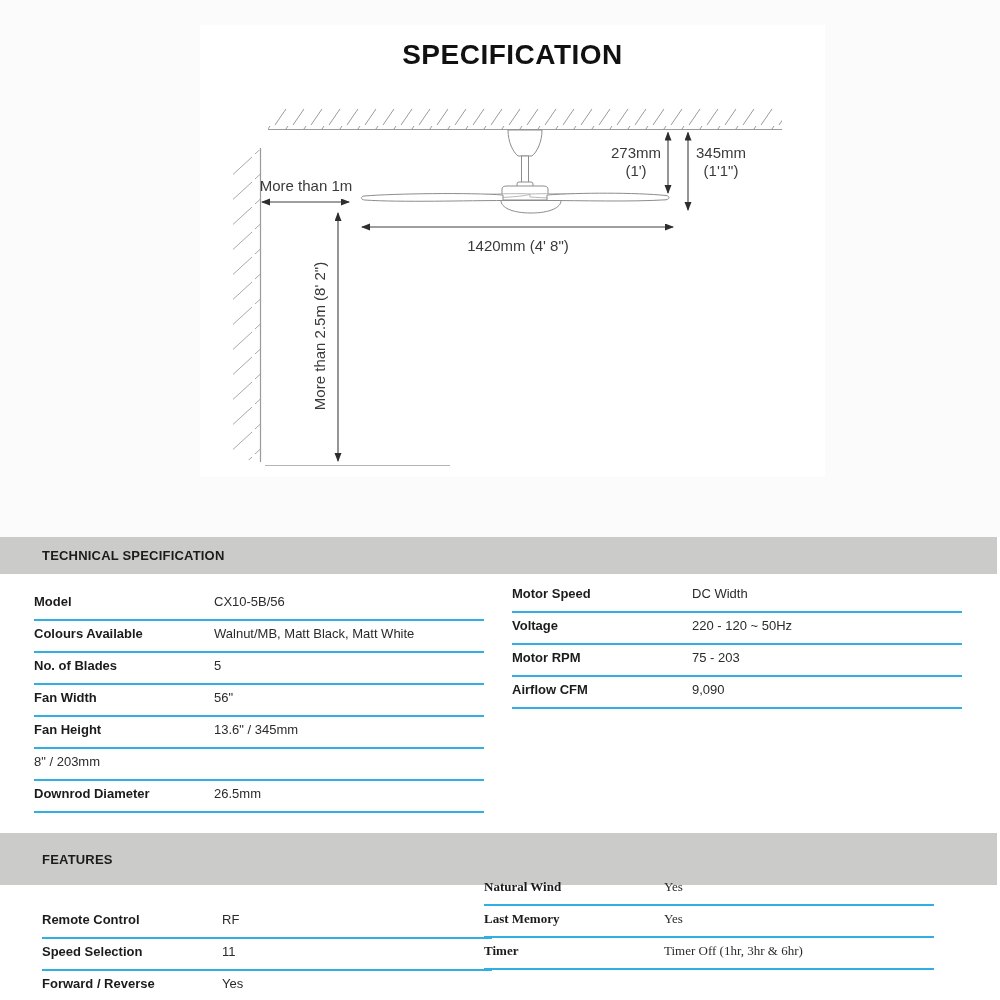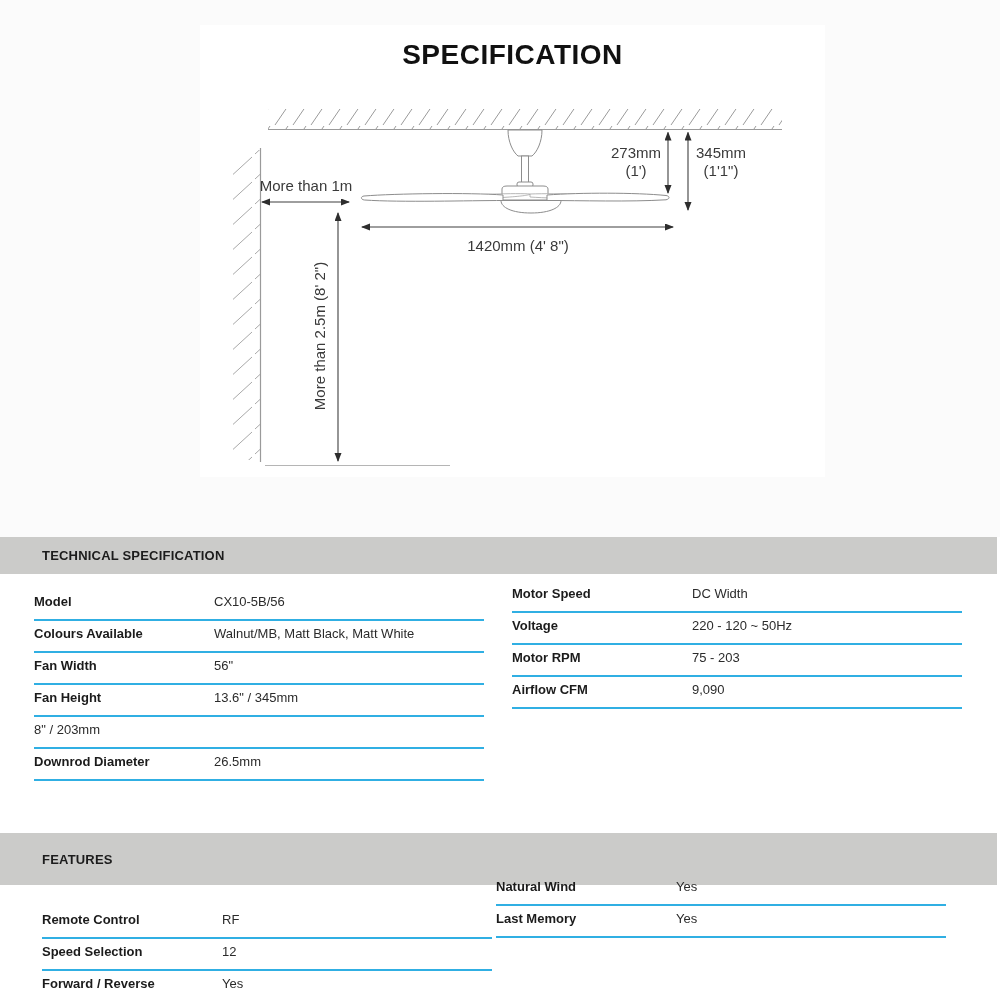--- a/index.html
+++ b/index.html
@@ -23,21 +23,21 @@
   }
   .bar-tech{top:537px;height:37px;}
   .bar-feat{top:833px;height:52px;}
   .section-bar .bar-label{
     padding-left:42px;font-size:13px;font-weight:bold;color:#1c1c1c;letter-spacing:0.2px;
   }
   .col{position:absolute;width:450px;}
   .tech-left{left:34px;top:581px;margin-top:8px;}
   .tech-right{left:512px;top:581px;}
   .feat-left{left:42px;top:874px;margin-top:33px;}
-  .feat-right{left:496px;top:874px;}
+  .feat-right{left:484px;top:874px;font-family:Liberation Serif, serif;}
   .row{
     height:32px;box-sizing:border-box;padding-top:5px;display:flex;
     border-bottom:2px solid #30afe3;
   }
   .row .lbl{width:180px;flex:0 0 180px;font-size:13px;font-weight:bold;color:#1b1b1b;}
   .row .val{font-size:13px;color:#2b2b2b;}
 </style>
 </head>
 <body>
 
@@ -108,20 +108,24 @@
 <div class="col tech-left">
   <div class="row">
     <span class="lbl">Model</span>
     <span class="val">CX10-5B/56</span>
   </div>
   <div class="row">
     <span class="lbl">Colours Available</span>
     <span class="val">Walnut/MB, Matt Black, Matt White</span>
   </div>
   <div class="row">
+    <span class="lbl">No. of Blades</span>
+    <span class="val">5</span>
+  </div>
+  <div class="row">
     <span class="lbl">Fan Width</span>
     <span class="val">56"</span>
   </div>
   <div class="row">
     <span class="lbl">Fan Height</span>
     <span class="val">13.6" / 345mm</span>
   </div>
   <div class="row">
     <span class="val">8" / 203mm</span>
   </div>
@@ -154,30 +158,34 @@
   <span class="bar-label">FEATURES</span>
 </div>
 
 <div class="col feat-left">
   <div class="row">
     <span class="lbl">Remote Control</span>
     <span class="val">RF</span>
   </div>
   <div class="row">
     <span class="lbl">Speed Selection</span>
-    <span class="val">12</span>
+    <span class="val">11</span>
   </div>
   <div class="row">
     <span class="lbl">Forward / Reverse</span>
     <span class="val">Yes</span>
   </div>
 </div>
 
 <div class="col feat-right">
   <div class="row">
     <span class="lbl">Natural Wind</span>
     <span class="val">Yes</span>
   </div>
   <div class="row">
     <span class="lbl">Last Memory</span>
     <span class="val">Yes</span>
   </div>
+  <div class="row">
+    <span class="lbl">Timer</span>
+    <span class="val">Timer Off (1hr, 3hr &amp; 6hr)</span>
+  </div>
 </div>
 
 </body></html>

